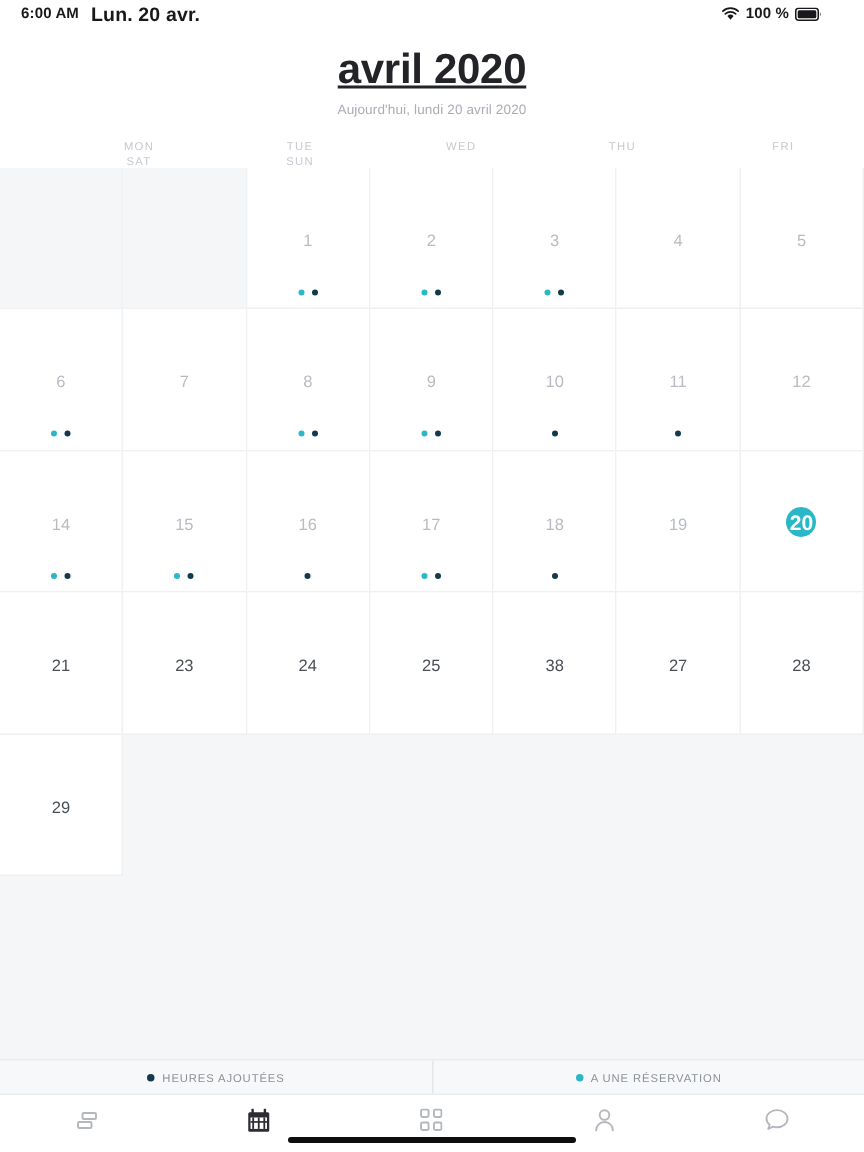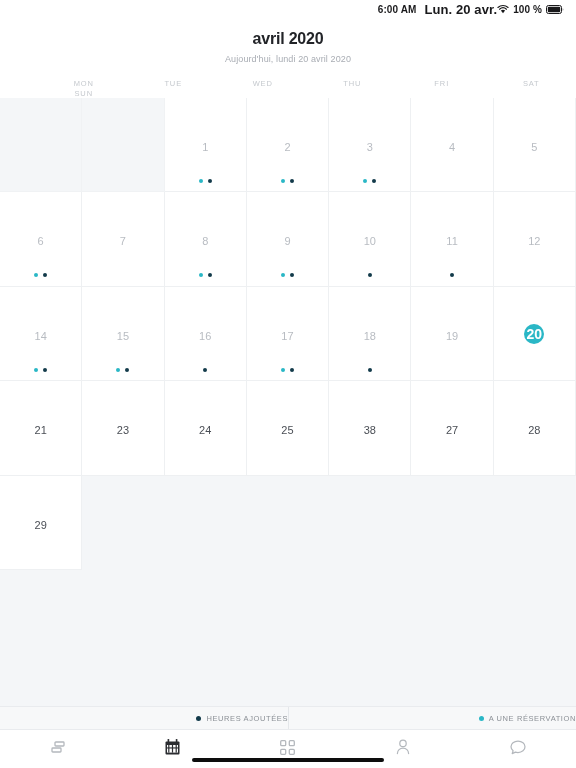--- a/index.html
+++ b/index.html
@@ -7,43 +7,43 @@
     width:576px; height:768px;
     background:#ffffff;
     font-family:"Liberation Sans", sans-serif;
     -webkit-font-smoothing:antialiased;
     overflow:hidden;
   }
   #app{ position:relative; width:576px; height:768px; background:#ffffff; }
 
   
   .statusbar{
-    height:18px; display:flex; align-items:center; justify-content:flex-end;
-    padding:0 12px 0 14px; font-size:10px; font-weight:bold; color:#19191b; letter-spacing:.1px;
+    height:18px; display:flex; align-items:center; justify-content:space-between;
+    padding:0 28px 0 14px; font-size:10px; font-weight:bold; color:#19191b; letter-spacing:.1px;
   }
   .sb-left{ display:flex; align-items:center; gap:8px; }
   .sb-right{ display:flex; align-items:center; gap:4px; }
   .sb-time{ font-size:10px; font-weight:bold; }
   .sb-date{ font-size:13px; font-weight:bold; }
   .sb-batt-pct{ font-size:10px; font-weight:bold; }
   .icon-wifi{ width:12px; height:10px; display:inline-block; position:relative; }
   .icon-batt{ width:18px; height:9px; display:inline-block; position:relative; }
 
   
   .header{ padding-top:12px; text-align:center; }
   .month-title{
-    font-size:16px; font-weight:bold; color:#222428; letter-spacing:-.2px;
+    font-size:28px; font-weight:bold; color:#222428; letter-spacing:-.2px;text-decoration:underline;
   }
   .today-sub{
     margin-top:6px; font-size:9px; color:#a9adb4; letter-spacing:.1px;
   }
 
   
   .weekdays{
-    display:grid; grid-template-columns:repeat(6,1fr);
+    display:grid; grid-template-columns:repeat(5,1fr);
     margin-top:14px; height:20px;margin-left:39px;
   }
   .weekday{
     display:flex; align-items:center; justify-content:center;
     font-size:7.5px; color:#c5c9ce; letter-spacing:.9px; font-weight:normal;
   }
 
   
   .grid{
     display:grid; grid-template-columns:repeat(7,1fr);
@@ -76,21 +76,21 @@
   
   .filler{ width:576px; height:calc(710px - 564px); background:#f4f6f8; }
 
   
   .legend{
     position:absolute; left:0; right:0; bottom:38px; height:24px;
     background:#f7f8f9; border-top:1px solid #e9ebee; border-bottom:1px solid #e9ebee;
     display:grid; grid-template-columns:1fr 1fr;
   }
   .legend-cell{
-    display:flex; align-items:center; justify-content:flex-end; gap:5px;
+    display:flex; align-items:center; justify-content:center; gap:5px;
     font-size:7.5px; color:#8b9096; letter-spacing:.6px;
   }
   .legend-cell + .legend-cell{ border-left:1px solid #e4e7ea; }
   .legend-dot{ width:5px; height:5px; border-radius:50%; display:block; }
 
   
   .tabbar{
     position:absolute; left:0; right:0; bottom:0; height:38px; background:#ffffff;
     display:grid; grid-template-columns:repeat(5,1fr); align-items:center;
   }

